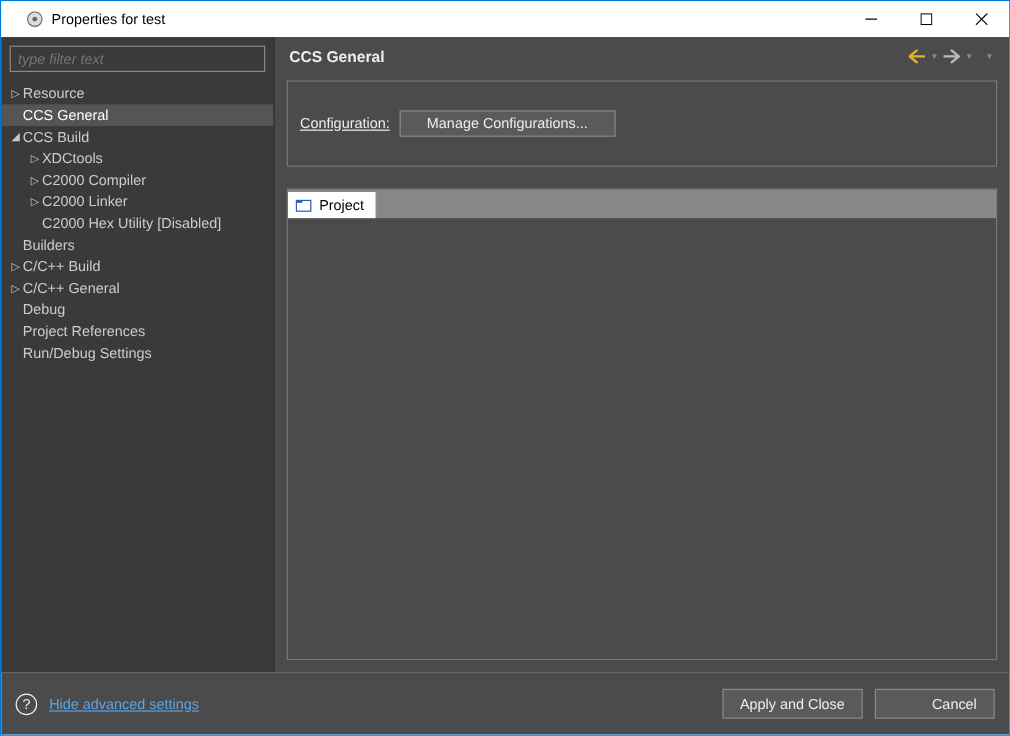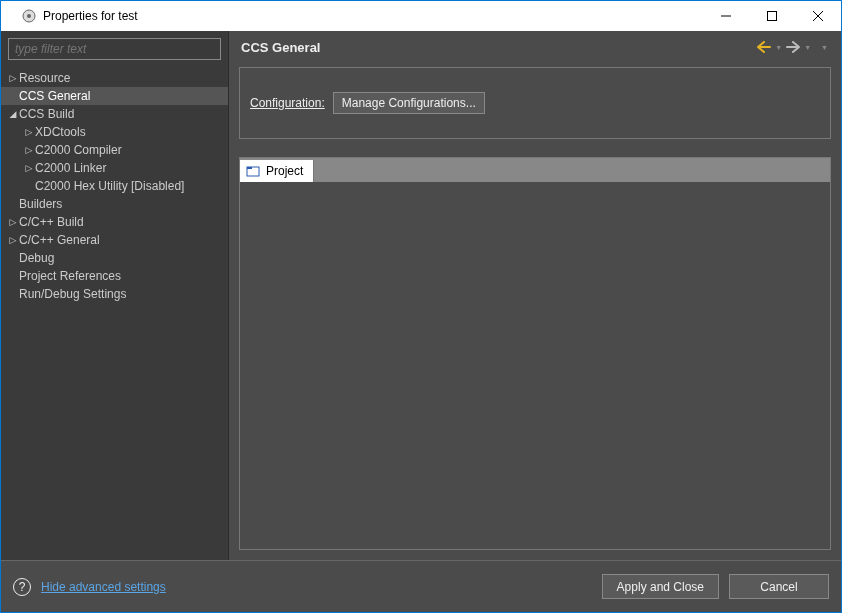--- a/index.html
+++ b/index.html
@@ -138,21 +138,21 @@
     border-left: 4px solid transparent;
     border-right: 4px solid transparent;
     border-top: 5px solid #ccc;
     transform: translateY(-50%);
   }
   .manage-btn {
     height: 22px;
     background: #5a5a5a;
     border: 1px solid #888;
     color: #eee;
-    padding: 0 8px;
+    padding: 0 22px;
     cursor: default;
     display:flex; align-items:center;
   }
 
   .tabbed {
     margin: 18px 10px 10px 10px;
     flex: 1;
     border: 1px solid #777;
     display: flex;
     flex-direction: column;
@@ -201,21 +201,21 @@
     cursor: pointer;
   }
   .footer-spacer { flex: 1; }
   .footer-btn {
     min-width: 100px;
     height: 25px;
     background: #5a5a5a;
     border: 1px solid #888;
     color: #eee;
     padding: 0 14px;
-    display: flex; align-items: center; justify-content: center;
+    display: flex; align-items: center; justify-content: flex-end;
     cursor: default;
   }
 </style>
 </head>
 <body>
 
 <div class="titlebar">
   <span class="app-icon">
     <svg width="16" height="16" viewBox="0 0 16 16">
       <circle cx="8" cy="8" r="6" fill="#ddd" stroke="#666"></circle>

